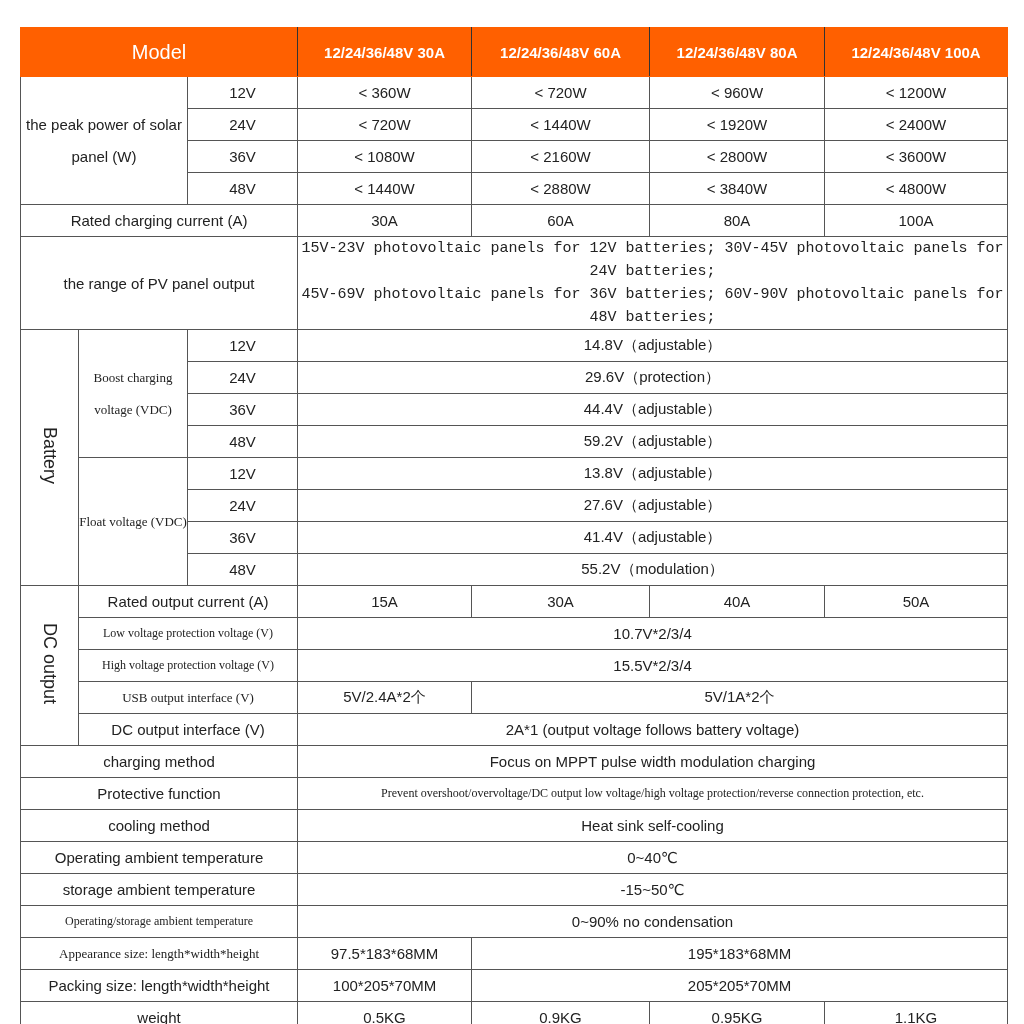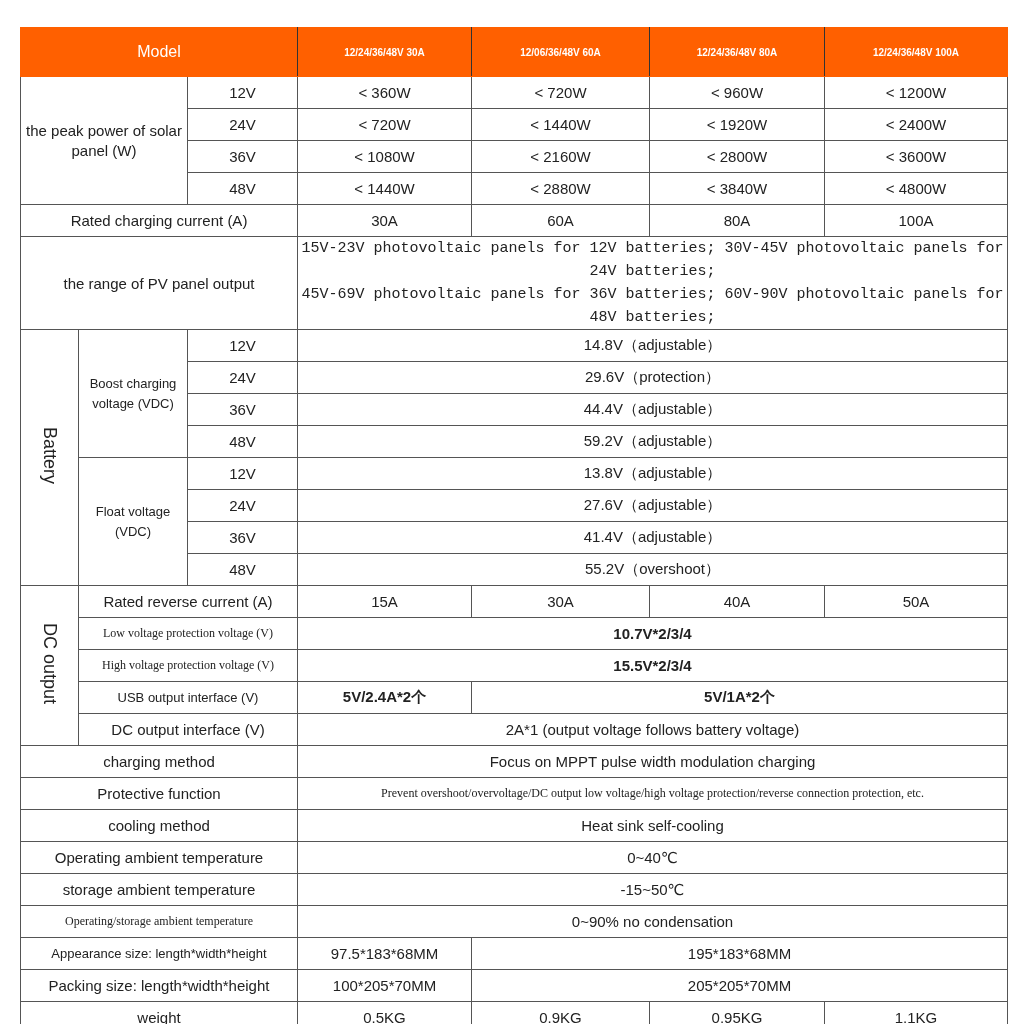--- a/index.html
+++ b/index.html
@@ -8,51 +8,51 @@
   table.spec {
     position: absolute; left: 20px; top: 27px;
     width: 987px; border-collapse: collapse; table-layout: fixed;
   }
   table.spec td, table.spec th {
     border: 1px solid #555; text-align: center; vertical-align: middle;
     padding: 0; overflow: hidden; white-space: nowrap;
   }
   table.spec thead th {
     background: #ff6000; color: #fff; height: 48px; font-weight: bold;
-    font-size: 10px; border-color: #ff6000; border-right: 1px solid #333;
+    font-size: 15px; border-color: #ff6000; border-right: 1px solid #333;
   }
-  table.spec thead th.model { font-size: 16px; font-weight: normal; }
+  table.spec thead th.model { font-size: 20px; font-weight: normal; }
   table.spec thead th:last-child { border-right-color: #ff6000; }
   table.spec tbody td { height: 31px; font-size: 15px; }
-  .small { font-size: 13px !important; }
+  .small { font-size: 13px !important; font-family: Liberation Serif, serif; }
   .tiny { font-size: 12px !important; font-family: Liberation Serif, serif; }
   .pvrange { font-size: 12px; line-height: 23px; white-space: normal !important; font-family: Liberation Mono, monospace; }
-  .wrap { white-space: normal !important; line-height: 20px; }
+  .wrap { white-space: normal !important; line-height: 32px; }
   .vtext { writing-mode: vertical-rl; font-size: 18px; }
-  .bold { font-weight: bold; }
+  .bold { font-weight: normal; }
   .volt { font-size: 17px; }
 </style>
 </head>
 <body>
 
 <table class="spec">
   <colgroup>
     <col style="width:58px">
       <col style="width:109px">
       <col style="width:110px">
     <col style="width:174px">
       <col style="width:178px">
       <col style="width:175px">
       <col style="width:183px">
   </colgroup>
   <thead>
     <tr>
       <th colspan="3" class="model">Model</th>
       <th>12/24/36/48V 30A</th>
-      <th>12/06/36/48V 60A</th>
+      <th>12/24/36/48V 60A</th>
       <th>12/24/36/48V 80A</th>
       <th>12/24/36/48V 100A</th>
     </tr>
   </thead>
   <tbody>
 
     <tr>
       <td colspan="2" rowspan="4" class="wrap">the peak power of solar panel (W)</td>
       <td class="volt">12V</td>
       <td>&lt; 360W</td>
@@ -125,26 +125,26 @@
     <tr>
       <td class="volt">24V</td>
       <td colspan="4">27.6V（adjustable）</td>
     </tr>
     <tr>
       <td class="volt">36V</td>
       <td colspan="4">41.4V（adjustable）</td>
     </tr>
     <tr>
       <td class="volt">48V</td>
-      <td colspan="4">55.2V（overshoot）</td>
+      <td colspan="4">55.2V（modulation）</td>
     </tr>
 
     <tr>
       <td rowspan="5"><span class="vtext">DC output</span></td>
-      <td colspan="2">Rated reverse current (A)</td>
+      <td colspan="2">Rated output current (A)</td>
       <td>15A</td>
       <td>30A</td>
       <td>40A</td>
       <td>50A</td>
     </tr>
     <tr>
       <td colspan="2" class="tiny">Low voltage protection voltage (V)</td>
       <td colspan="4" class="bold">10.7V*2/3/4</td>
     </tr>
     <tr>

